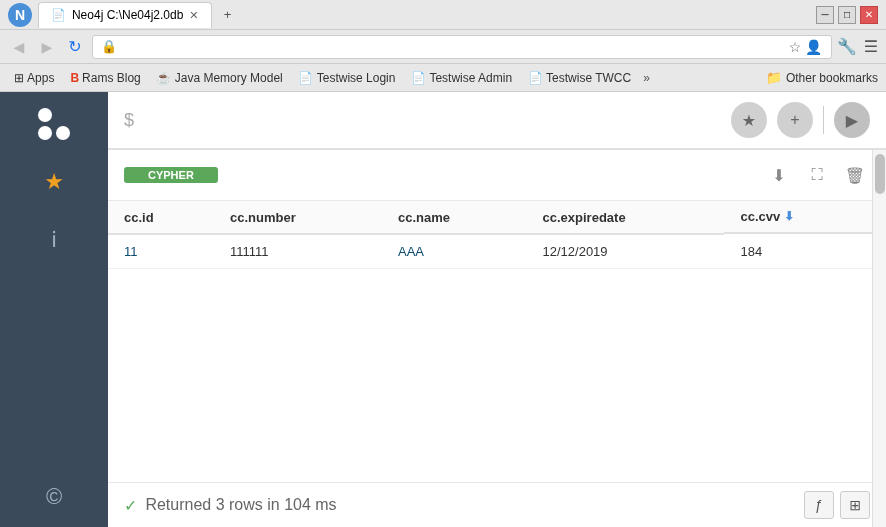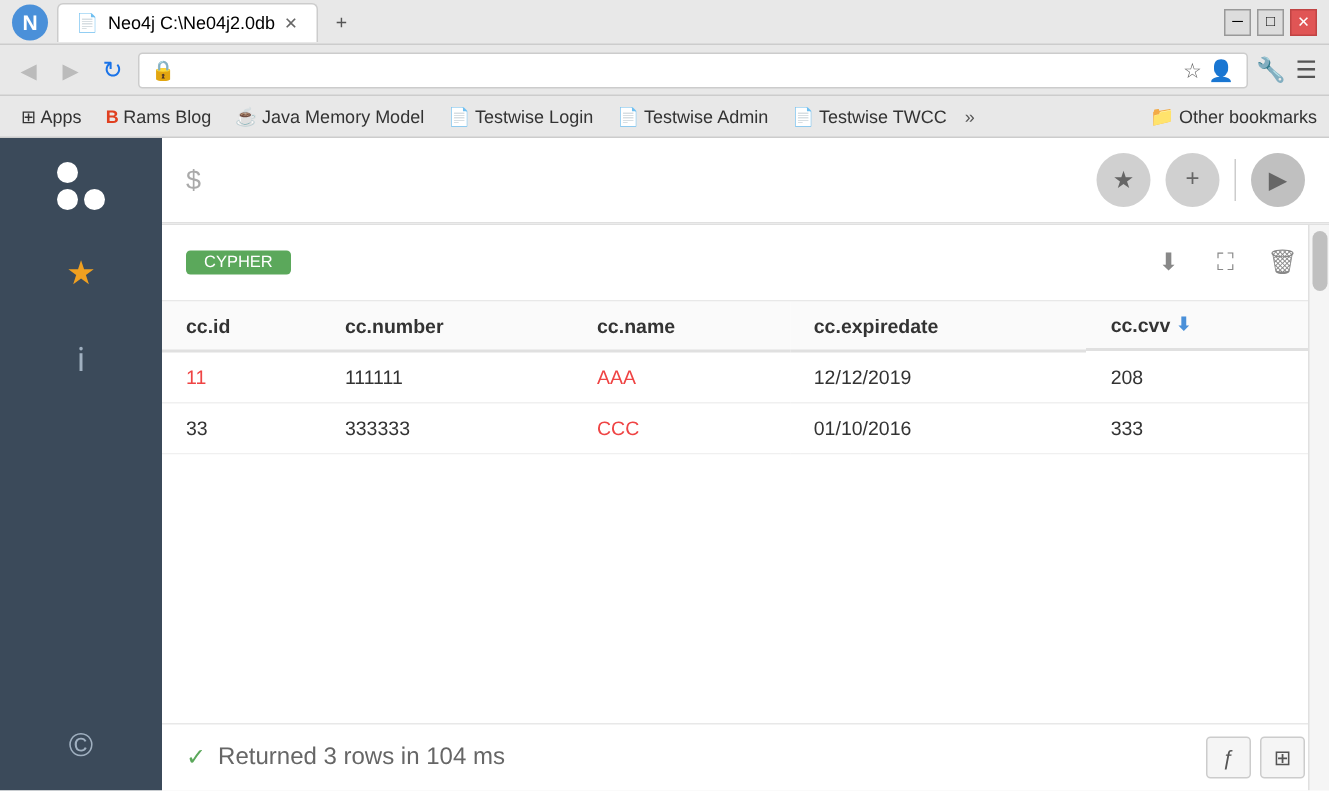--- a/index.html
+++ b/index.html
@@ -238,22 +238,22 @@
       display: flex;
       align-items: center;
       padding: 10px 16px;
       gap: 8px;
       border-bottom: 1px solid #e8e8e8;
     }
     .cypher-badge {
       background: #5ba85b;
       color: #fff;
       font-size: 11px;
-      font-weight: normal;
-      padding: 2px 12px;
+      font-weight: bold;
+      padding: 2px 24px;
       border-radius: 3px;
     }
     .query-text {
       font-size: 13px;
       color: #555;
     }
     .results-actions {
       margin-left: auto;
       display: flex;
       gap: 8px;
@@ -291,21 +291,21 @@
       display: flex;
       align-items: center;
       gap: 4px;
     }
     .data-table td {
       padding: 9px 16px;
       border-bottom: 1px solid #f0f0f0;
       color: #333;
     }
     .data-table td.link {
-      color: #ef4444;
+      color: #0c4a6e;
       cursor: pointer;
     }
 
     
     .status-bar {
       display: flex;
       align-items: center;
       padding: 8px 16px;
       border-top: 1px solid #e8e8e8;
       gap: 8px;
@@ -487,28 +487,21 @@
                 </div>
               </th>
             </tr>
           </thead>
           <tbody id="table-body">
           <tr>
       <td class="link">11</td>
       <td>111111</td>
       <td class="link">AAA</td>
       <td>12/12/2019</td>
-      <td>208</td>
-    </tr>
-              <tr>
-      <td class="">33</td>
-      <td>333333</td>
-      <td class="link">CCC</td>
-      <td>01/10/2016</td>
-      <td>333</td>
+      <td>184</td>
     </tr>
             </tbody>
         </table>
       </div>
 
       <div class="status-bar">
         <span class="status-check">✓</span>
         <span class="status-text">Returned 3 rows in 104 ms</span>
         <div class="status-actions">
           <button class="status-action-btn">ƒ</button>

